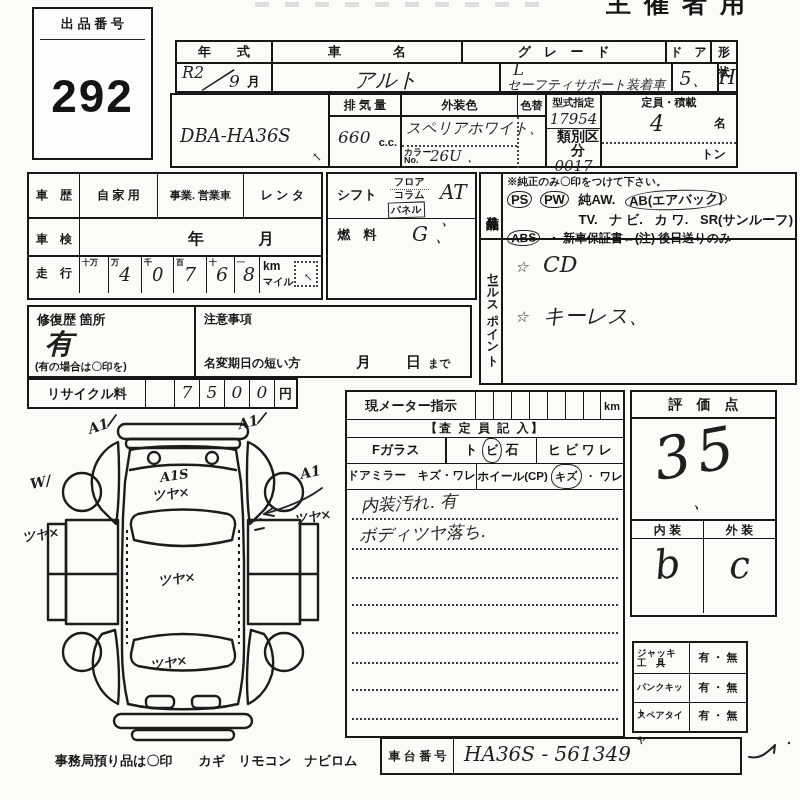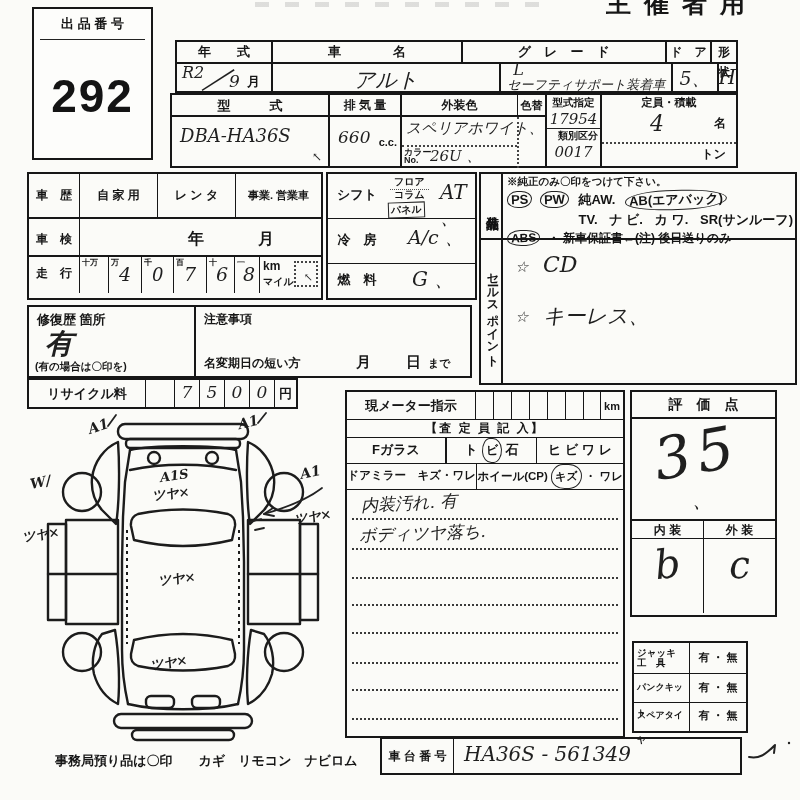--- a/index.html
+++ b/index.html
@@ -66,21 +66,20 @@
       <div class="cell" style="flex:1;border-left:2px solid #171717;">
         <span class="hand" style="display:block;text-align:center;font-size:20px;margin-top:1px;">H</span>
       </div>
     </div>
   </div>
 
   <div class="abs bx" style="left:170px;top:93px;width:568px;height:75px;">
     <div class="row" style="height:100%;">
 
       <div class="cell" style="width:156px;">
-        <div class="print" style="font-size:13px;text-align:center;line-height:21px;border-bottom:2px solid #171717;height:22px;">型　　　式</div>
         <span class="hand abs" style="left:8px;top:30px;font-size:18px;white-space:nowrap;">DBA-HA36S</span>
         <span class="abs tick" style="right:6px;bottom:2px;font-size:12px;">↖</span>
       </div>
 
       <div class="cell" style="width:72px;border-left:2px solid #171717;">
         <div class="print" style="font-size:12px;text-align:center;line-height:21px;border-bottom:2px solid #171717;height:22px;">排 気 量</div>
         <span class="hand abs" style="left:8px;top:32px;font-size:17px;">660</span>
         <span class="print abs" style="right:3px;bottom:18px;font-size:11px;">c.c.</span>
       </div>
 
@@ -94,40 +93,40 @@
           <span class="hand abs" style="left:4px;top:2px;font-size:15px;white-space:nowrap;">スペリアホワイト、</span>
           <div class="abs" style="left:0;top:28px;width:115px;border-top:2px dotted #444;"></div>
           <span class="print abs" style="left:2px;top:31px;font-size:9px;line-height:8px;"><span>カラー</span><br><span>No.</span></span>
           <span class="hand abs" style="left:28px;top:30px;font-size:15px;">26U 、</span>
         </div>
       </div>
 
       <div class="cell" style="width:55px;border-left:2.4px solid #171717;">
         <div class="print" style="font-size:10.5px;text-align:center;line-height:15px;">型式指定</div>
         <div class="hand" style="font-size:15px;text-align:center;">17954</div>
-        <div class="print" style="font-size:10px;text-align:center;line-height:14px;border-top:1.4px solid #222;padding-left:9px;">類別区分</div>
+        <div class="print" style="font-size:14px;text-align:center;line-height:14px;border-top:1.4px solid #222;padding-left:9px;">類別区分</div>
         <div class="hand" style="font-size:15px;text-align:center;">0017</div>
       </div>
 
       <div class="cell" style="flex:1;border-left:2.4px solid #171717;">
         <div class="print" style="font-size:11px;text-align:center;line-height:15px;height:15px;">定員・積載</div>
         <span class="hand abs" style="left:48px;top:16px;font-size:22px;">4</span>
         <span class="print abs" style="right:10px;top:20px;font-size:12px;">名</span>
         <div class="abs" style="left:0;right:0;top:47px;border-top:2px dotted #444;"></div>
         <span class="print abs" style="right:10px;bottom:3px;font-size:12px;">トン</span>
       </div>
     </div>
   </div>
 
   <div class="abs bx" style="left:27px;top:172px;width:296px;height:128px;">
     <div class="row" style="height:45px;border-bottom:2px solid #171717;">
       <div class="print cell" style="width:50px;font-size:12px;text-align:center;line-height:42px;">車　歴</div>
       <div class="print cell" style="width:78px;font-size:12px;text-align:center;line-height:42px;border-left:1.8px solid #171717;">自 家 用</div>
+      <div class="print cell" style="flex:1;font-size:11px;text-align:center;line-height:42px;border-left:1.8px solid #171717;">事業. 営業車</div>
       <div class="print cell" style="width:78px;font-size:12px;text-align:center;line-height:42px;border-left:1.8px solid #171717;">レ ン タ</div>
-      <div class="print cell" style="flex:1;font-size:11px;text-align:center;line-height:42px;border-left:1.8px solid #171717;">事業. 営業車</div>
     </div>
     <div class="row" style="height:38px;border-bottom:2px solid #171717;">
       <div class="print cell" style="width:50px;font-size:12px;text-align:center;line-height:40px;">車　検</div>
       <div class="cell" style="flex:1;border-left:1.8px solid #171717;">
         <span class="print abs" style="left:108px;top:10px;font-size:16px;">年</span>
         <span class="print abs" style="left:178px;top:10px;font-size:16px;">月</span>
       </div>
     </div>
     <div class="row" style="height:36px;">
       <div class="print cell" style="width:50px;font-size:12px;text-align:center;line-height:33px;">走　行</div>
@@ -165,26 +164,20 @@
   </div>
 
   <div class="abs bx" style="left:326px;top:172px;width:151px;height:128px;">
     <div class="row" style="height:45px;border-bottom:1.8px solid #171717;">
       <div class="print cell" style="width:58px;font-size:13px;text-align:center;line-height:42px;">シフト</div>
       <div class="cell" style="flex:1;">
         <span class="print abs" style="left:4px;top:1px;font-size:10px;border-bottom:1.5px dotted #555;padding:0 4px;">フロア</span>
         <span class="print abs" style="left:4px;top:14px;font-size:10px;padding:0 4px;">コラム</span>
         <span class="print abs rectd" style="left:2px;top:28px;font-size:10px;">パネル</span>
         <span class="hand abs" style="left:54px;top:6px;font-size:20px;">AT 、</span>
-      </div>
-    </div>
-    <div class="row" style="height:45px;border-bottom:1.8px solid #171717;">
-      <div class="print cell" style="width:58px;font-size:13px;text-align:center;line-height:42px;">冷　房</div>
-      <div class="cell" style="flex:1;">
-        <span class="hand abs" style="left:22px;top:6px;font-size:19px;">A/c 、</span>
       </div>
     </div>
     <div class="row" style="height:33px;">
       <div class="print cell" style="width:58px;font-size:13px;text-align:center;line-height:31px;">燃　料</div>
       <div class="cell" style="flex:1;">
         <span class="hand abs" style="left:26px;top:2px;font-size:20px;">G 、</span>
       </div>
     </div>
   </div>
 

